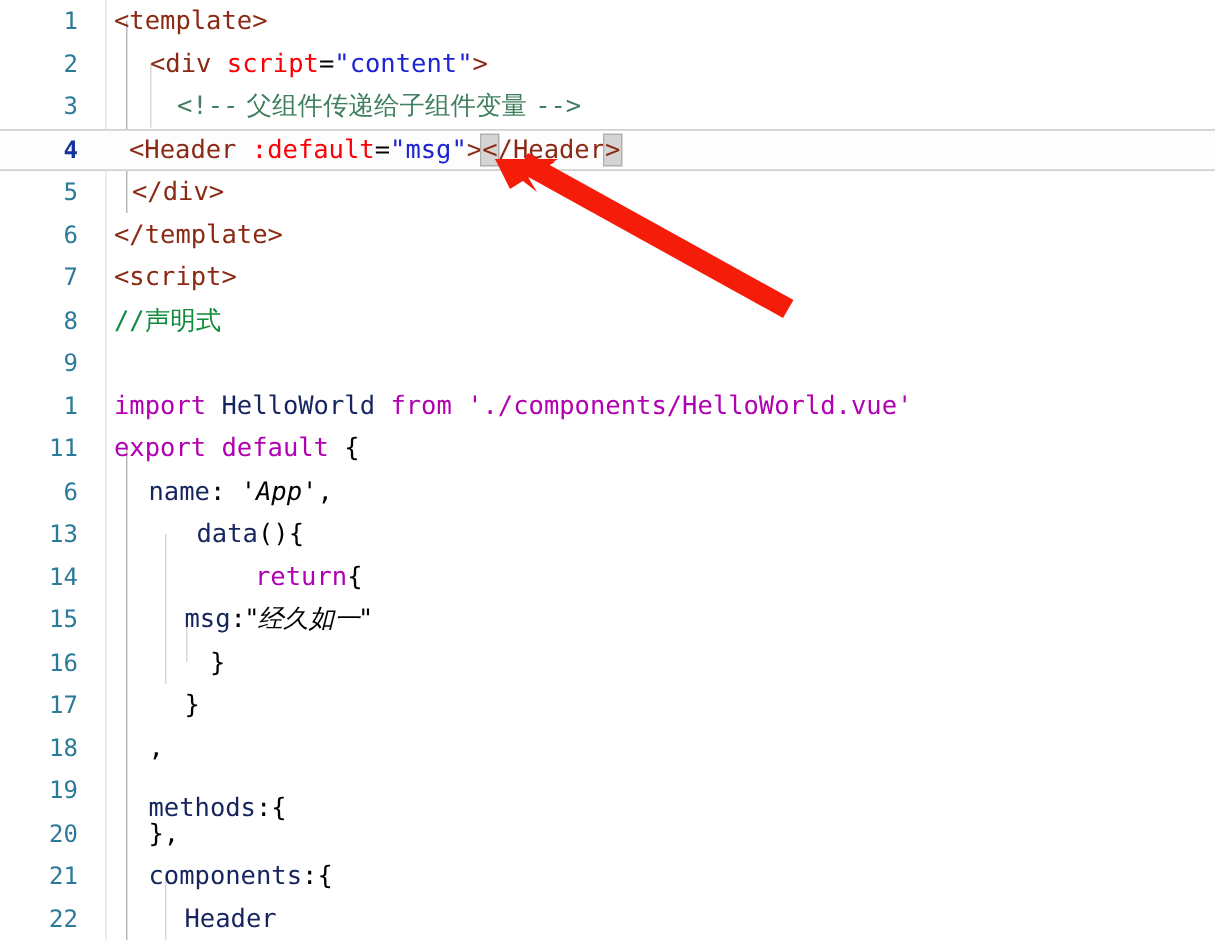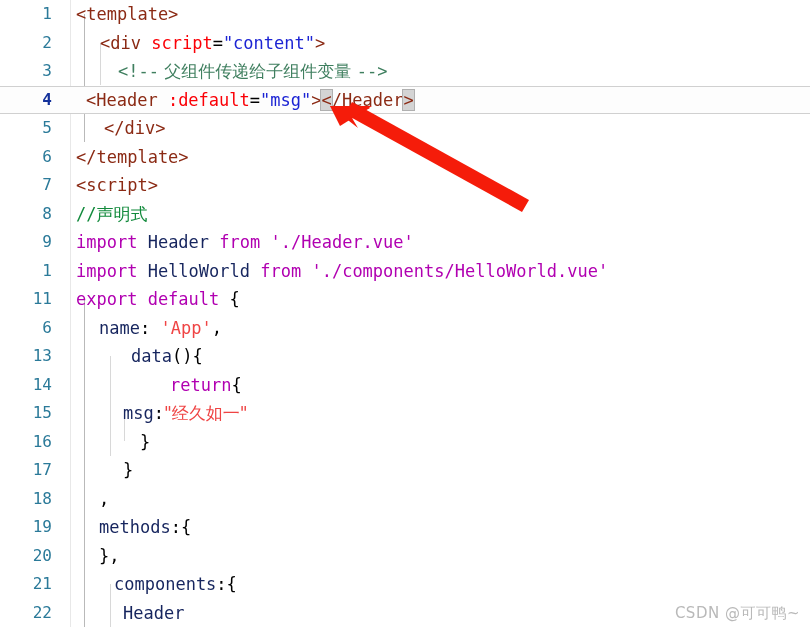--- a/index.html
+++ b/index.html
@@ -97,21 +97,21 @@
     width: 1px;
     background: #b9b9b9;
   }
   .guide.light { background: #d8d8d8; }
 
   
   .t-tag      { color: #8b2a14; }        
   .t-attr     { color: #fb0007; }        
   .t-op       { color: #000000; }        
   .t-str-blue { color: #1c24d4; }        
-  .t-str-red  { color: #ef4444; }        
+  .t-str-red  { color: #000000; font-style: italic; }        
   .t-comment  { color: #3f7f5f; }        
   .t-comment2 { color: #128a3c; }        
   .t-kw       { color: #b100b1; }        
   .t-ident    { color: #16255e; }
 
   .bracket-hl {
     background: #d4d4d4;
     outline: 1px solid #b0b0b0;
   }
 
@@ -167,41 +167,40 @@
       <span class="code" style="left:118px;"><span class="t-comment">&lt;!--</span><span class="t-comment" style="font-family:'DejaVu Sans','Liberation Sans',sans-serif;"> 父组件传递给子组件变量 </span><span class="t-comment">--&gt;</span></span>
     </div>
 
     <div class="line active">
       <span class="ln">4</span>
       <span class="code" style="left:86px;"><span class="t-tag">&lt;Header</span><span class="t-attr"> :default</span><span class="t-op">=</span><span class="t-str-blue">"msg"</span><span class="t-tag">&gt;</span><span class="t-tag bracket-hl">&lt;</span><span class="t-tag">/Header</span><span class="t-tag bracket-hl">&gt;</span></span>
     </div>
 
     <div class="line">
       <span class="ln">5</span>
-      <span class="code" style="left:104px;"><span class="t-tag">&lt;/div&gt;</span></span>
+      <span class="code" style="left:88px;"><span class="t-tag">&lt;/div&gt;</span></span>
     </div>
 
     <div class="line">
       <span class="ln">6</span>
       <span class="code"><span class="t-tag">&lt;/template&gt;</span></span>
     </div>
 
     <div class="line">
       <span class="ln">7</span>
       <span class="code"><span class="t-tag">&lt;script&gt;</span></span>
     </div>
 
     <div class="line">
       <span class="ln">8</span>
       <span class="code"><span class="t-comment2">//声明式</span></span>
     </div>
 
     <div class="line">
       <span class="ln">9</span>
-      <span class="code"><span class="t-kw">import</span><span class="t-ident"> Header </span><span class="t-kw">from</span><span class="t-kw"> './Header.vue'</span></span>
     </div>
 
     <div class="line">
       <span class="ln">1</span>
       <span class="code"><span class="t-kw">import</span><span class="t-ident"> HelloWorld </span><span class="t-kw">from</span><span class="t-kw"> './components/HelloWorld.vue'</span></span>
     </div>
 
     <div class="line">
       <span class="ln">11</span>
       <span class="code"><span class="t-kw">export default</span><span class="t-op"> {</span></span>
@@ -237,43 +236,42 @@
       <span class="code" style="left:123px;"><span class="t-op">}</span></span>
     </div>
 
     <div class="line">
       <span class="ln">18</span>
       <span class="code" style="left:99px;"><span class="t-op">,</span></span>
     </div>
 
     <div class="line">
       <span class="ln">19</span>
-      <span class="code" style="left:99px;"><span class="t-ident">methods</span><span class="t-op">:{</span></span>
+      <span class="code" style="left:99px;margin-top:12px;"><span class="t-ident">methods</span><span class="t-op">:{</span></span>
     </div>
 
     <div class="line">
       <span class="ln">20</span>
       <span class="code" style="left:99px;"><span class="t-op">},</span></span>
     </div>
 
     <div class="line">
       <span class="ln">21</span>
-      <span class="code" style="left:99px;margin-left:15px;"><span class="t-ident">components</span><span class="t-op">:{</span></span>
+      <span class="code" style="left:99px;"><span class="t-ident">components</span><span class="t-op">:{</span></span>
     </div>
 
     <div class="line">
       <span class="ln">22</span>
       <span class="code" style="left:123px;"><span class="t-ident">Header</span></span>
     </div>
 
   </div>
 
   <svg id="arrow-overlay" viewBox="0 0 810 627" width="810" height="627">
     <g>
       <path d="M 522 212 L 345 114 L 352 102 L 529 200 Z" fill="#f51c0a"></path>
       <path d="M 330 106 L 370 108 L 352 118 L 358 128 Z" fill="#f51c0a"></path>
       <path d="M 330 106 L 372 106 L 340 126 Z" fill="#f51c0a"></path>
     </g>
   </svg>
 
-  <div id="watermark">CSDN @可可鸭~</div>
 
 </div>
 
 </body></html>

